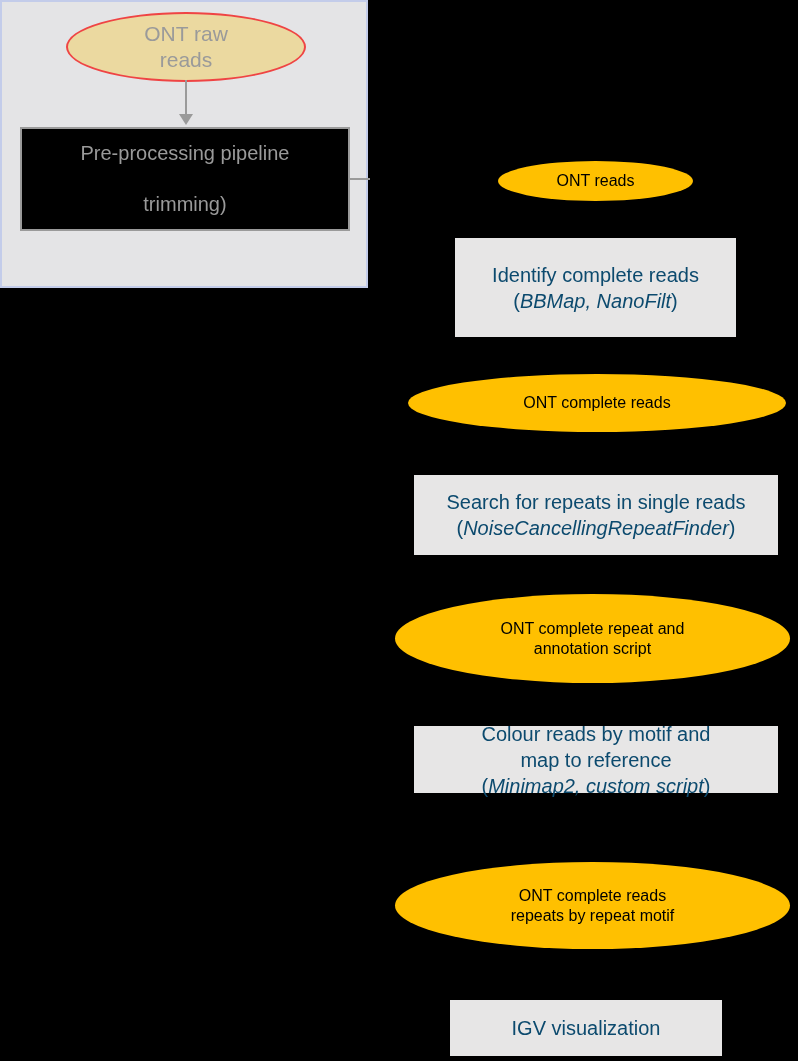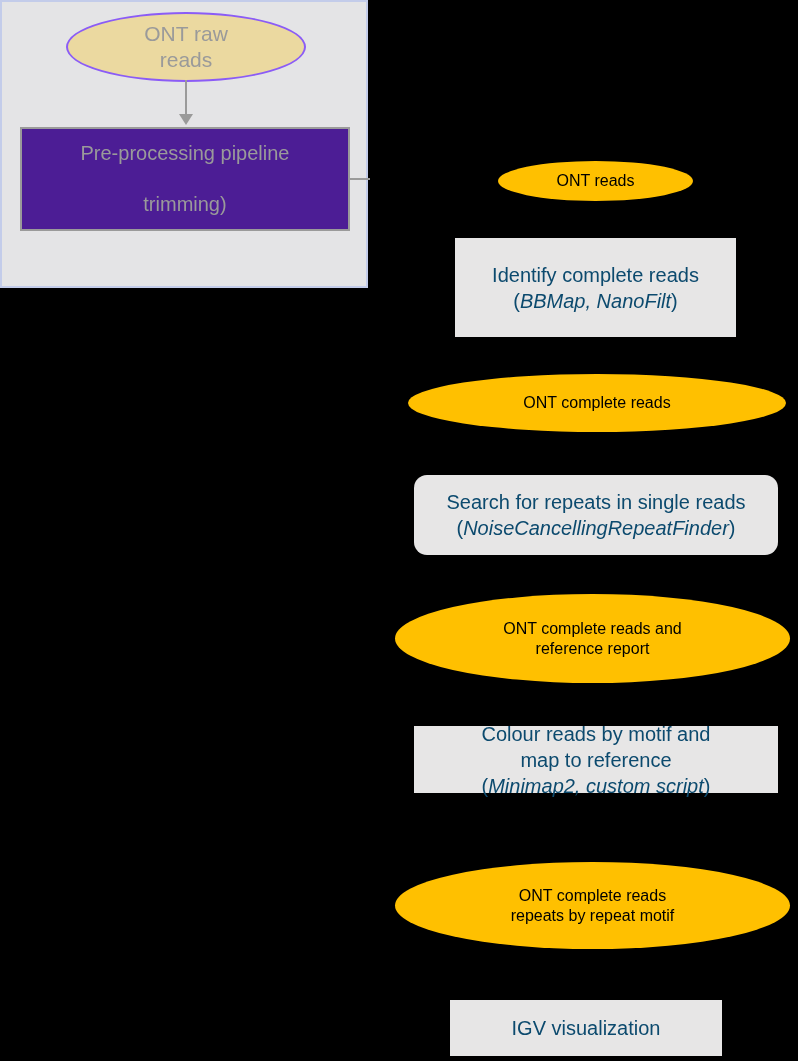--- a/index.html
+++ b/index.html
@@ -25,35 +25,35 @@
     width: 368px;
     height: 288px;
     background: #e4e4e6;
     border: 2px solid #c3ccea;
     box-sizing: border-box;
   }
 
   .dim-ellipse {
     position: absolute;
     background: #ebd9a0;
-    border: 2px solid #8b5cf6;
+    border: 2px solid #ef4444;
     border-radius: 50%;
     box-sizing: border-box;
     display: flex;
     align-items: center;
     justify-content: center;
     text-align: center;
     color: #9a9a9a;
     font-size: 21px;
     line-height: 1.22;
   }
 
   .dim-box {
     position: absolute;
-    background: #4c1d95;
+    background: #000000;
     border: 2px solid #9a9a9a;
     box-sizing: border-box;
     display: flex;
     align-items: center;
     justify-content: center;
     text-align: center;
     color: #9a9a9a;
     font-size: 20px;
     line-height: 1.28;
   }
@@ -147,26 +147,26 @@
 </div>
 
 <div class="flow-box" style="left:455px; top:238px; width:281px; height:99px;">
   <span class="inner"><span>Identify complete reads</span><br><span>(</span><em>BBMap, NanoFilt</em><span>)</span></span>
 </div>
 
 <div class="flow-ellipse" style="left:408px; top:374px; width:378px; height:58px;">
   <span class="inner">ONT complete reads</span>
 </div>
 
-<div class="flow-box" style="left:414px; top:475px; width:364px; height:80px;border-radius:13px;">
+<div class="flow-box" style="left:414px; top:475px; width:364px; height:80px;">
   <span class="inner"><span>Search for repeats in single reads</span><br><span>(</span><em>NoiseCancellingRepeatFinder</em><span>)</span></span>
 </div>
 
 <div class="flow-ellipse" style="left:395px; top:594px; width:395px; height:89px;">
-  <span class="inner"><span>ONT complete reads and</span><br><span>reference report</span></span>
+  <span class="inner"><span>ONT complete repeat and</span><br><span>annotation script</span></span>
 </div>
 
 <div class="flow-box" style="left:414px; top:726px; width:364px; height:67px;">
   <span class="inner"><span>Colour reads by motif and</span><br><span>map to reference</span><br><span>(</span><em>Minimap2, custom script</em><span>)</span></span>
 </div>
 
 <div class="flow-ellipse" style="left:395px; top:862px; width:395px; height:87px;">
   <span class="inner"><span>ONT complete reads</span><br><span>repeats by repeat motif</span></span>
 </div>
 

